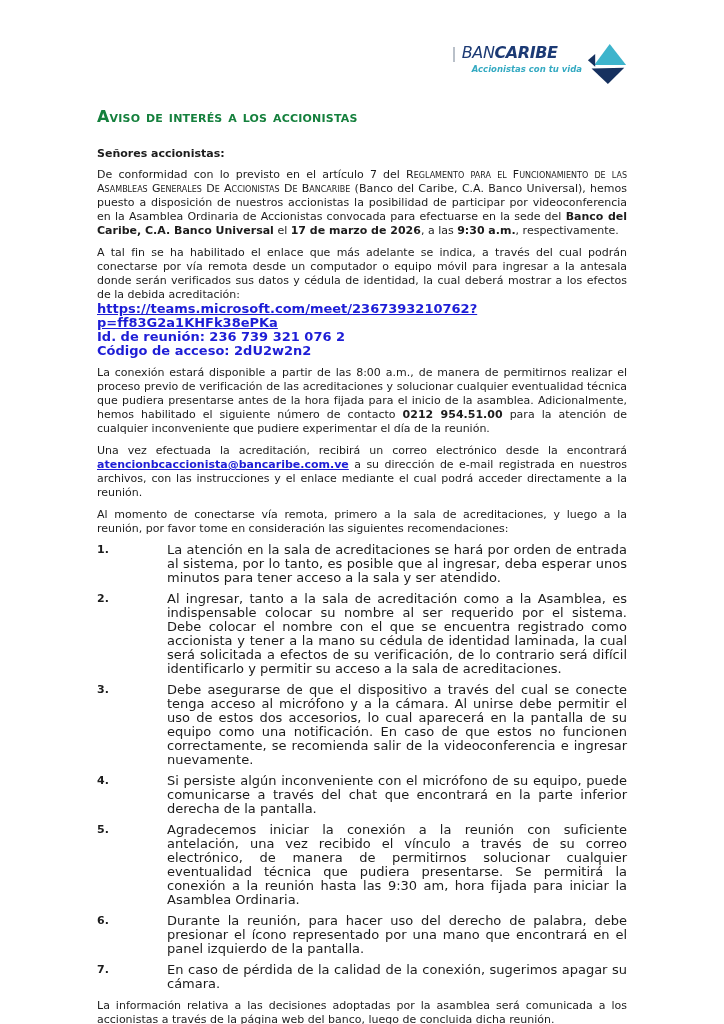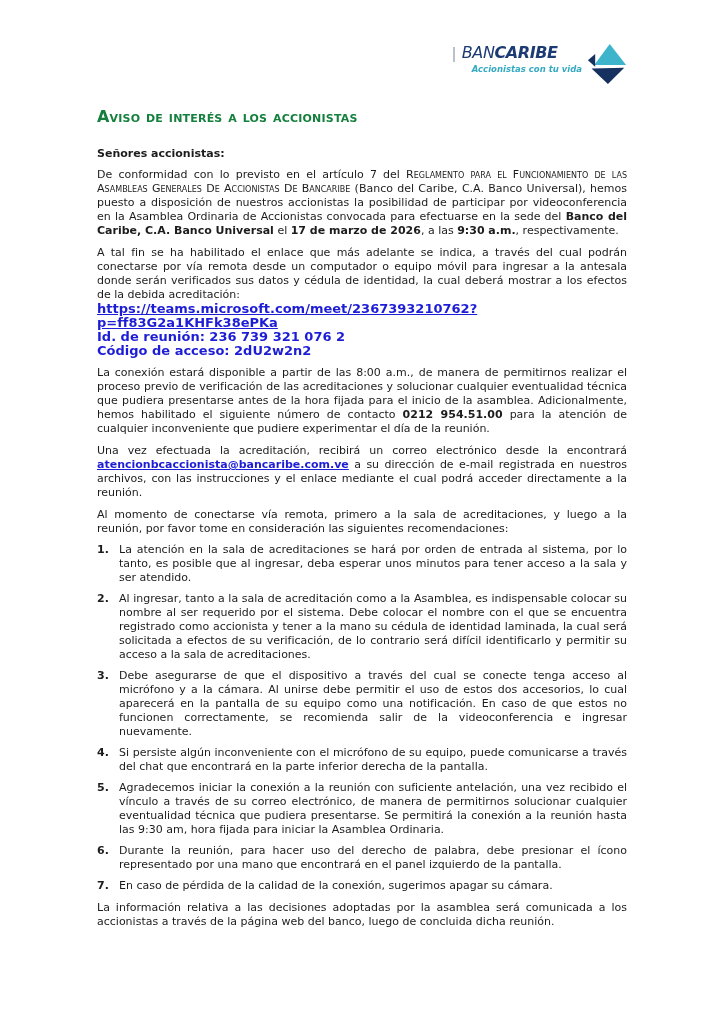--- a/index.html
+++ b/index.html
@@ -42,21 +42,21 @@
   .sc{font-variant:small-caps;}
   .b{font-weight:bold;}
   .blue{color:#1d1dd6;font-weight:bold;}
   a.lnk{color:#1d1dd6;font-weight:bold;text-decoration:underline;cursor:pointer;}
   .linkline{font-size:13px;line-height:14px;margin:0;}
 
   
   .rec-list{margin:7px 0 0 0;}
   .rec-item{display:flex;margin-top:7px;}
   .rec-num{width:22px;flex-shrink:0;font-size:11px;line-height:14px;font-weight:bold;}
-  .rec-text{flex:1;font-size:11px;line-height:14px;text-align:justify;}
+  .rec-text{flex:1;font-size:13px;line-height:14px;text-align:justify;margin-left:48px;}
   .closing{margin-top:9px;}
 </style>
 </head>
 <body>
 
 <div class="page">
   <div class="content">
 
     <div class="logo-row">
       <div class="logo">

